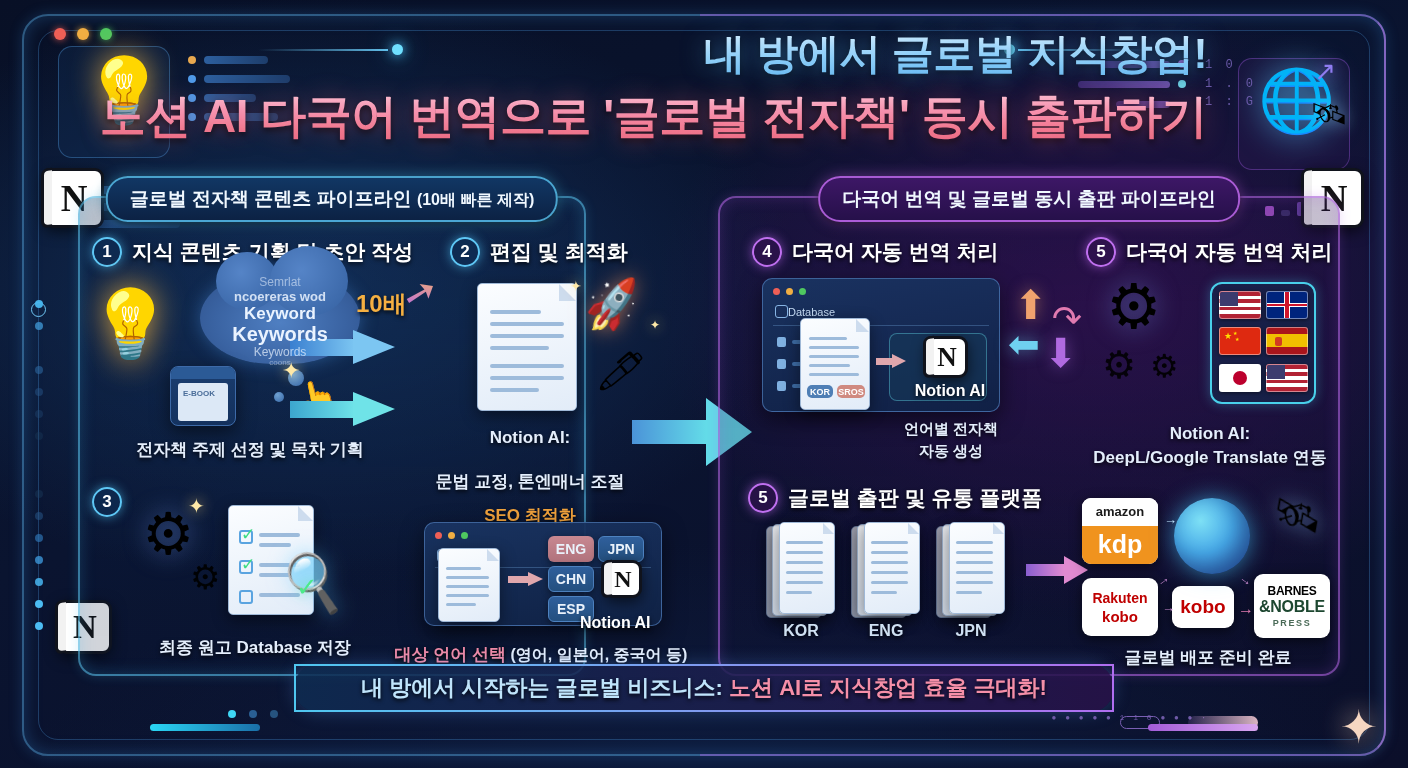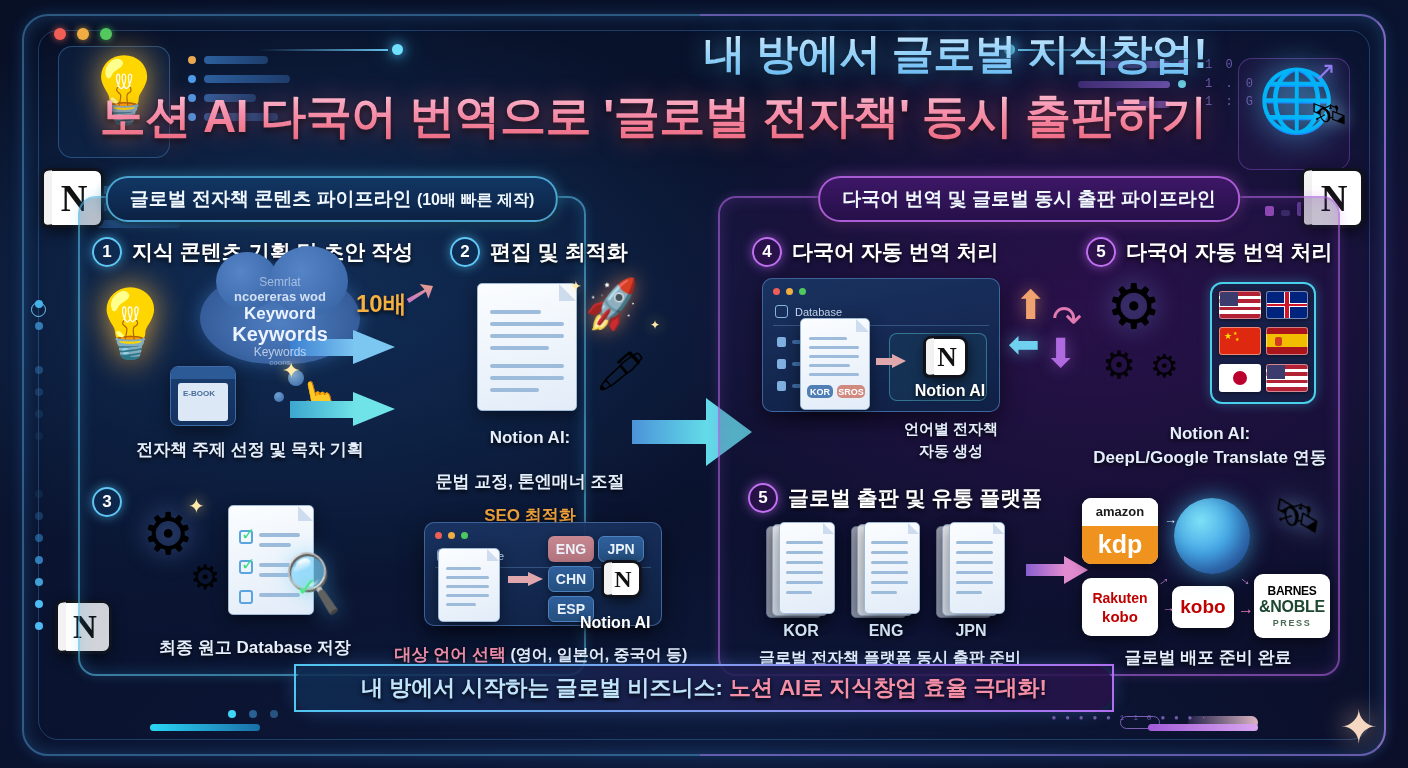--- a/index.html
+++ b/index.html
@@ -231,21 +231,21 @@
     border: 1.5px solid #3d6aa8; box-shadow: 0 6px 18px rgba(0,0,0,.5);
   }
 
   .win {
     position:absolute; border-radius: 10px;
     background: linear-gradient(170deg, rgba(26,52,98,.95), rgba(16,34,70,.95));
     border: 1.5px solid rgba(90,140,205,.6); box-shadow: 0 8px 22px rgba(0,0,0,.5);
   }
   .win .tb { position:absolute; left:10px; top:9px; display:flex; gap:6px; }
   .win .tb i { width:7px;height:7px;border-radius:50%; display:block; }
-  .win .dbrow { position:absolute; left:12px; top:26px; display:flex; align-items:center; gap:7px;
+  .win .dbrow { position:absolute; left:12px; top:26px; display:flex; align-items:center; 
     color:#c6dcf5; font-size:11px; }
   .win .dbicon { width:13px;height:13px;border:1.4px solid #86b4e4;border-radius:3px; display:block;}
   .win .sep { position:absolute; left:10px; right:10px; height:1px; background: rgba(110,160,215,.35); }
   .win .vsep { position:absolute; width:1px; background: rgba(110,160,215,.3); }
   .win .sideitem { position:absolute; display:flex; align-items:center; gap:6px; }
   .win .sideitem b { width:9px;height:10px;background:#7fb0e0;border-radius:2px;display:block; }
   .win .sideitem span { display:block; height:4px; width:28px; border-radius:2px; background:#3f6ea8; }
 
   .chip { position:absolute; border-radius:6px; display:flex; align-items:center; justify-content:center;
     font-size:14px; font-weight:800; color:#eaf2fb; box-shadow: 0 2px 7px rgba(0,0,0,.45); }
@@ -710,21 +710,20 @@
         <div class="ln" style="top:28px;width:68%;height:3px"></div>
       <div class="ln" style="top:38px;width:68%;height:3px"></div>
         <div class="ln" style="top:48px;width:68%;height:3px"></div>
       <div class="ln" style="top:58px;width:68%;height:3px"></div>
         <div class="ln" style="top:68px;width:48%;height:3px"></div>
     </div>
   </div>
   <div class="cap" style="left:756px;top:622px;width:90px;font-size:16px;color:#cfe0f2">KOR</div>
   <div class="cap" style="left:841px;top:622px;width:90px;font-size:16px;color:#cfe0f2">ENG</div>
   <div class="cap" style="left:926px;top:622px;width:90px;font-size:16px;color:#cfe0f2">JPN</div>
-  <div class="cap" style="left:740px;top:648px;width:300px;font-size:16px">글로벌 전자책 플랫폼 동시 출판 준비</div>
 
   <div class="blockarrow" style="left:1026px;top:556px;width:62px;height:28px">
     <div class="shaft" style="background:linear-gradient(90deg,#8a5fd0,#e08ad0);height:42%;top:29%"></div>
     <div class="head" style="border-top-width:14px;border-bottom-width:14px;border-left:24px solid #e08ad0;"></div>
   </div>
 
   <div class="plat" style="left:1082px;top:498px;width:76px;height:66px">
     <div style="width:100%;height:42%;background:#fff;display:flex;align-items:center;justify-content:center;
                 font-size:13px;font-weight:700;color:#1b1b1b">amazon</div>
     <div style="width:100%;height:58%;background:#f0931e;display:flex;align-items:center;justify-content:center;

